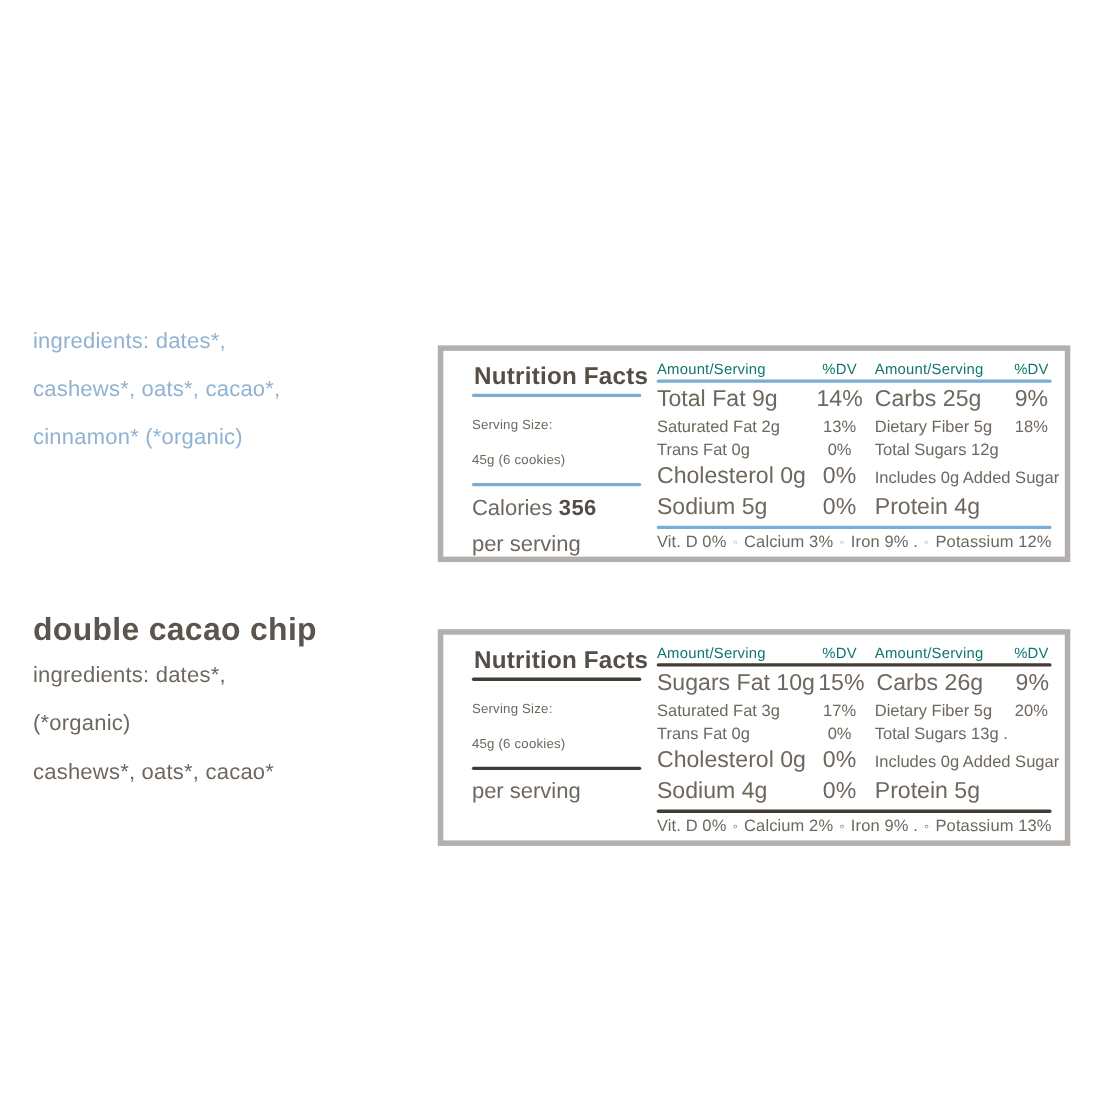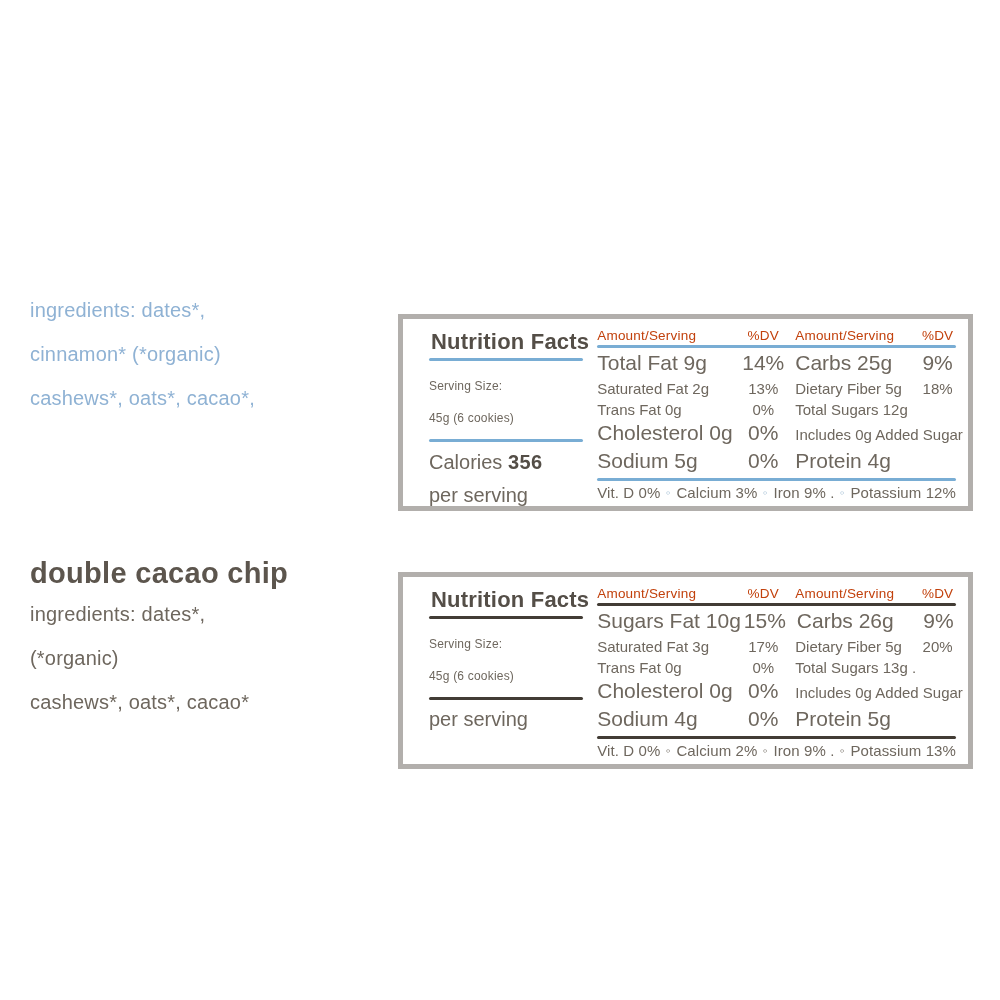--- a/index.html
+++ b/index.html
@@ -33,21 +33,21 @@
   .p1 .rule,.p1 .rule-wide{background:#79add4;}
   .p2 .rule,.p2 .rule-wide{background:#423c35;}
   .serving{margin:0;font-size:12px;line-height:32px;letter-spacing:.2px;white-space:nowrap;}
   .serving.first{margin-top:9px;}
   .rule.mid{margin-top:5px;}
   .calories{margin:7px 0 0 0;font-size:20px;line-height:27px;white-space:nowrap;}
   .calories b{color:#544e47;letter-spacing:.4px;}
   .perserving{margin:6px 0 0 0;font-size:20px;line-height:26px;}
 
   .nf-right{flex:1;margin-left:8px;min-width:0;}
-  .nf-header{display:flex;align-items:baseline;margin-top:9px;font-size:13.5px;color:#c2410c;letter-spacing:.2px;}
+  .nf-header{display:flex;align-items:baseline;margin-top:9px;font-size:13.5px;color:#0f766e;letter-spacing:.2px;}
   .rule-wide{height:3px;margin-top:2px;border-radius:2px;}
   .c1{flex:0 0 142px;white-space:nowrap;}
   .c2{flex:0 0 48px;text-align:center;white-space:nowrap;}
   .c3{flex:0 0 124px;margin-left:8px;white-space:nowrap;}
   .c4{flex:1;text-align:center;white-space:nowrap;}
   .nf-row{display:flex;align-items:baseline;}
   .lg{font-size:21px;line-height:26px;}
   .sm{font-size:15px;line-height:19px;}
   .r1{margin-top:2px;}
   .r2{margin-top:3px;}
@@ -60,22 +60,22 @@
   .p1 .nf-footer .bullet{color:#a3bfd4;}
   .p2 .nf-footer .bullet{color:#6e675e;}
 </style>
 </head>
 <body>
 
 <div class="section p1">
 
   <div class="intro">
     <p>ingredients: dates*,</p>
+    <p>cashews*, oats*, cacao*,</p>
     <p>cinnamon* (*organic)</p>
-    <p>cashews*, oats*, cacao*,</p>
   </div>
 
   <div class="nfbox">
     <div class="nf-left">
       <h3 class="nf-title">Nutrition Facts</h3>
       <div class="rule"></div>
       <p class="serving first">Serving Size:</p>
       <p class="serving">45g (6 cookies)</p>
       <div class="rule mid"></div>
       <p class="calories"><span>Calories</span> <b>356</b></p>

